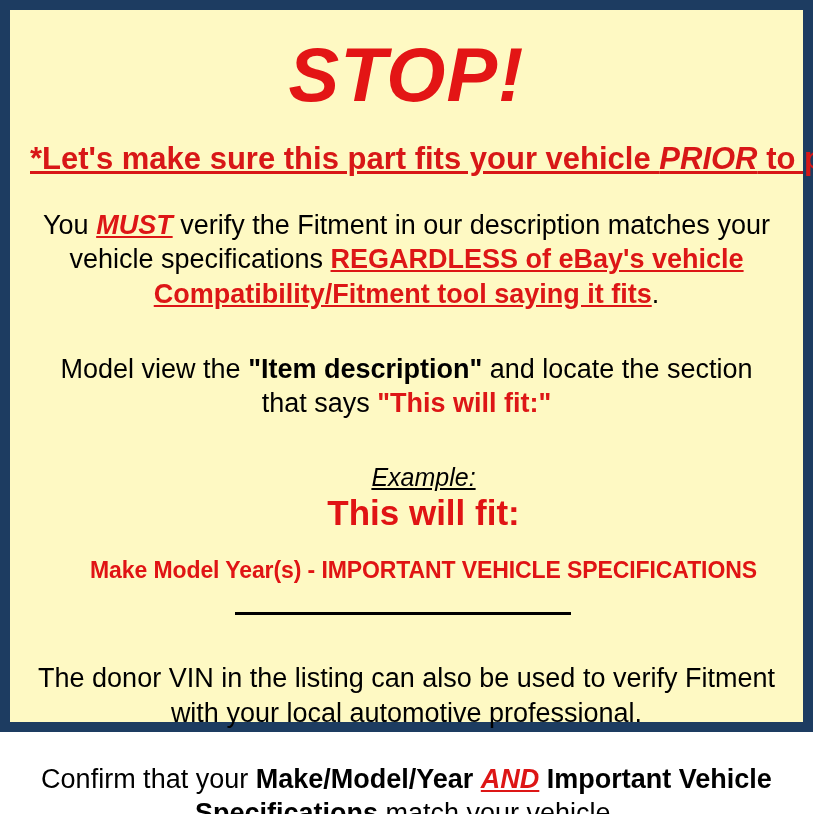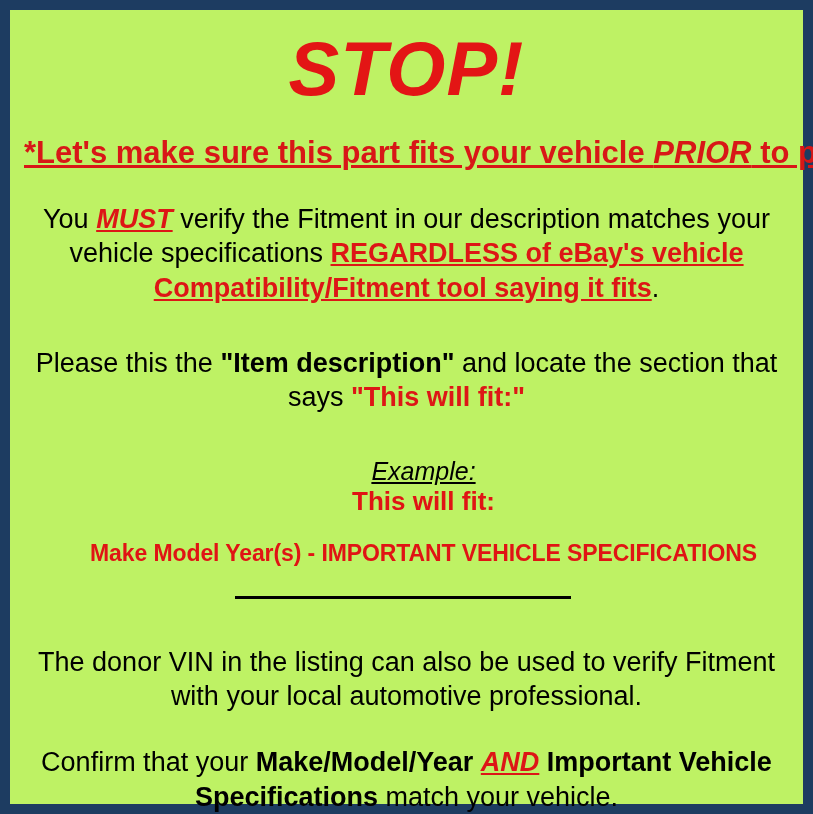--- a/index.html
+++ b/index.html
@@ -10,24 +10,24 @@
   body {
     width: 813px;
     height: 814px;
     overflow: hidden;
     font-family: "Liberation Sans", sans-serif;
   }
 
   #notice-card {
     box-sizing: border-box;
     width: 813px;
-    height: 814px;
-    background: #bef264;
+    height: 732px;
+    background: #fef9c3;
     border: 10px solid #1d3c61;
-    padding: 0;
+    padding: 6px;
     position: relative;
   }
 
   #notice-inner {
     box-sizing: border-box;
     width: 100%;
     height: 100%;
     padding: 4px 14px 0 14px;
     text-align: center;
   }
@@ -84,21 +84,21 @@
     margin-top: 42px;
   }
   .example-label {
     font-size: 25px;
     font-style: italic;
     color: #000000;
     text-decoration: underline;
     line-height: 1.12;
   }
   .example-fit {
-    font-size: 26px;
+    font-size: 35px;
     font-weight: bold;
     color: #e01414;
     line-height: 1.18;
     margin-top: 1px;
   }
   .example-spec {
     font-size: 23px;
     font-weight: bold;
     color: #e01414;
     line-height: 1.2;
@@ -131,21 +131,21 @@
 
     <div class="tagline">
       <span>*Let's make sure this part fits your vehicle </span><span class="i">PRIOR</span><span> to purchasing*</span>
     </div>
 
     <p class="para p-must">
       <span class="black">You </span><span class="red b i u">MUST</span><span class="black"> verify the Fitment in our description matches your vehicle specifications </span><span class="red b u">REGARDLESS of eBay's vehicle Compatibility/Fitment tool saying it fits</span><span class="black">.</span>
     </p>
 
     <p class="para p-view">
-      <span class="black">Please this the </span><span class="black b">"Item description"</span><span class="black"> and locate the section that says </span><span class="red b">"This will fit:"</span>
+      <span class="black">Model view the </span><span class="black b">"Item description"</span><span class="black"> and locate the section that says </span><span class="red b">"This will fit:"</span>
     </p>
 
     <div class="example-block">
       <div class="example-label">Example:</div>
       <div class="example-fit">This will fit:</div>
       <div class="example-spec">Make Model Year(s) - IMPORTANT VEHICLE SPECIFICATIONS</div>
     </div>
 
     <div class="divider-wrap">
       <span class="divider"></span>

